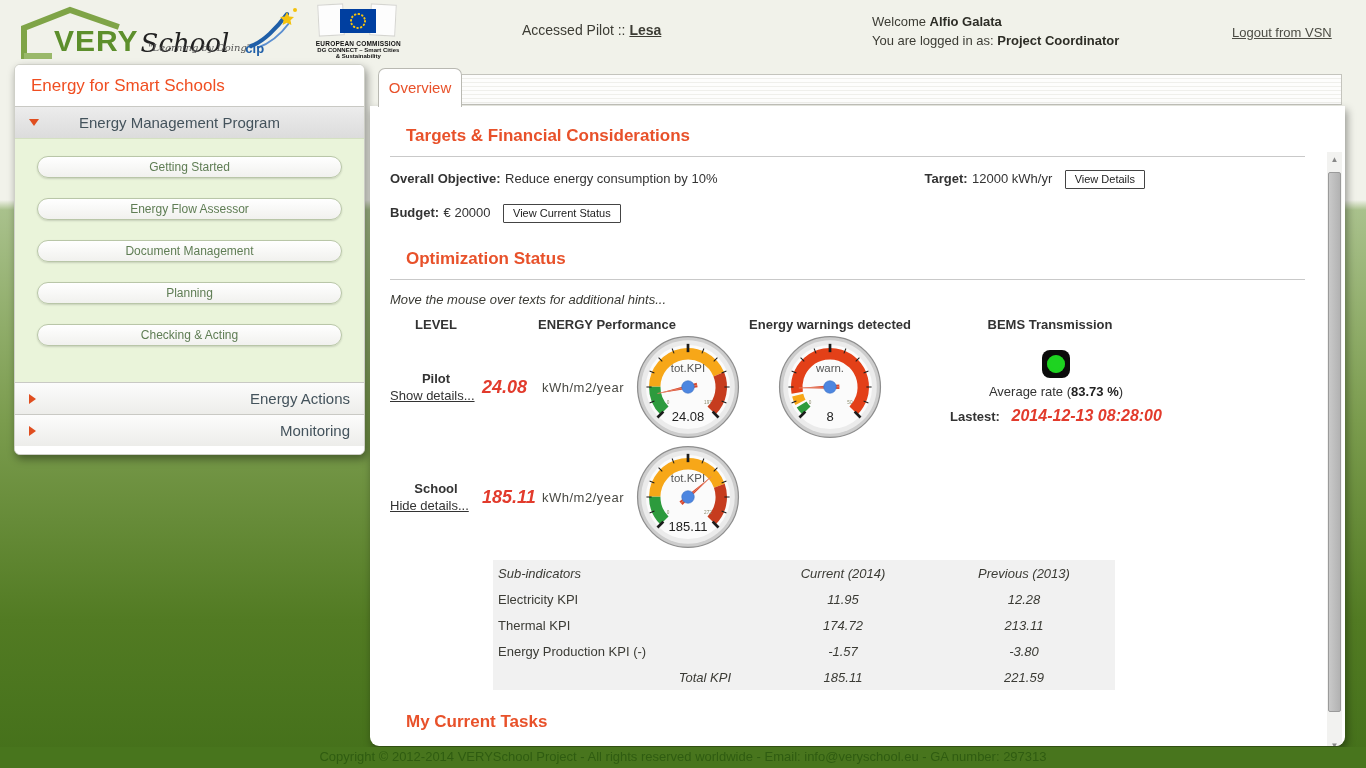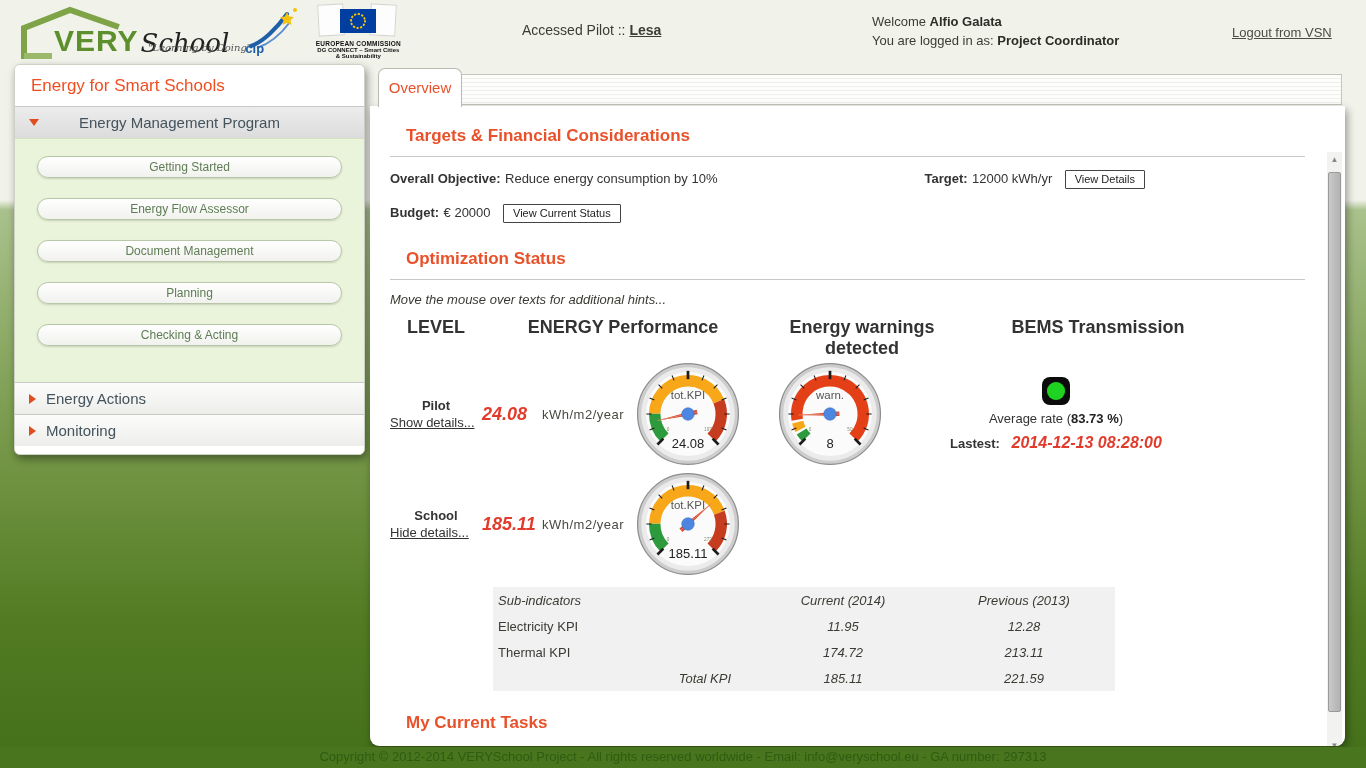--- a/index.html
+++ b/index.html
@@ -35,21 +35,21 @@
   .welcome-block b { color:#2d2d26; }
   .logout { position:absolute; left:1232px; top:25px; font-size:13px; color:#4c4c44;
     text-decoration:underline; cursor:pointer; }
   
   .sidebar { position:absolute; left:14px; top:64px; width:351px; background:#fff;
     border-radius:6px; box-shadow:2px 4px 8px rgba(0,0,0,.4); overflow:hidden; border:1px solid #cfd0c8; }
   .sb-title { color:#f04e21; font-size:17px; padding:11px 16px 10px; background:#fff; }
   .sb-acc { display:flex; align-items:center; gap:10px; padding:7px 14px; font-size:15px; color:#44535c;
     border-top:1px solid #c9c9c4; cursor:pointer; }
   .sb-acc.open { background:linear-gradient(#ececec,#dcdcdc);gap:40px; }
-  .sb-acc.closed { background:linear-gradient(#fcfcfc,#ededea); }
+  .sb-acc.closed { background:linear-gradient(#fcfcfc,#ededea);justify-content:space-between; }
   .tri-down { width:0; height:0; border-left:5px solid transparent; border-right:5px solid transparent;
     border-top:7px solid #e04e1f; }
   .tri-right { width:0; height:0; border-top:5px solid transparent; border-bottom:5px solid transparent;
     border-left:7px solid #e04e1f; }
   .sb-panel { background:#eaf4da; padding:17px 22px 16px; border-top:1px solid #d4e0c2; }
   .sb-btn { display:block; width:100%; height:22px; margin-bottom:20px; border-radius:11px;
     border:1px solid #b9c6a8; background:linear-gradient(#ffffff,#f1f1ee);
     font-size:12px; color:#5f7d54; text-align:center; line-height:20px; cursor:pointer;
     box-shadow:0 1px 2px rgba(0,0,0,.15); font-family:"Liberation Sans", sans-serif; }
   .sb-foot { height:8px; background:#fff; }
@@ -68,21 +68,21 @@
   .hr { border-bottom:1px solid #c9c9c9; margin:6px 0 12px 0; }
   .row-flex { display:flex; justify-content:space-between; align-items:flex-start; }
   .lbl { font-weight:bold; color:#333; font-size:13px; }
   .val { color:#333; font-size:13px; }
   .mini-btn { display:inline-block; border:1px solid #444; background:#fff; font-size:11px; color:#222;
     padding:2px 9px 3px; margin-left:8px; cursor:pointer; border-radius:1px;
     font-family:"Liberation Sans", sans-serif; }
   .targets-right { margin-right:160px; }
   .budget-row { margin-top:14px; }
   .hint { font-style:italic; font-size:13px; color:#3a3a34; margin:2px 0 10px 0; }
-  .opt-headers { display:flex; font-size:18px; font-weight:bold; color:#333; margin-top:6px;gap:16px; }
+  .opt-headers { display:flex; font-size:13px; font-weight:bold; color:#333; margin-top:6px; }
   .oh1 { width:92px; text-align:center; }
   .oh2 { width:250px; text-align:center; }
   .oh3 { width:196px; text-align:center; }
   .oh4 { width:184px; text-align:center; margin-left:30px; }
   .opt-row { display:flex; align-items:center; height:110px; }
   .cell-level { width:92px; }
   .level-name { font-weight:bold; font-size:13px; color:#333; text-align:center; }
   .level-link { font-size:13px; color:#333; text-decoration:underline; cursor:pointer; white-space:nowrap; }
   .cell-value { width:60px; font-size:18px; font-weight:bold; font-style:italic; color:#e23b2c; }
   .cell-unit { width:90px; font-size:13px; color:#4a4a44; letter-spacing:.5px; }
@@ -365,20 +365,25 @@
           <div class="st-c1">Electricity KPI</div>
           <div class="st-c2 st-cur">11.95</div>
           <div class="st-c3 st-prev">12.28</div>
         </div>
         <div class="st-row">
           <div class="st-c1">Thermal KPI</div>
           <div class="st-c2 st-cur">174.72</div>
           <div class="st-c3 st-prev">213.11</div>
         </div>
         <div class="st-row">
+          <div class="st-c1">Energy Production KPI (-)</div>
+          <div class="st-c2 st-cur">-1.57</div>
+          <div class="st-c3 st-prev">-3.80</div>
+        </div>
+        <div class="st-row">
           <div class="st-c1 st-total-lbl">Total KPI</div>
           <div class="st-c2 st-cur">185.11</div>
           <div class="st-c3 st-prev">221.59</div>
         </div>
       </div>
 
       <h2 class="sec tasks">My Current Tasks</h2>
     </div>
 
     <div class="sbar">

